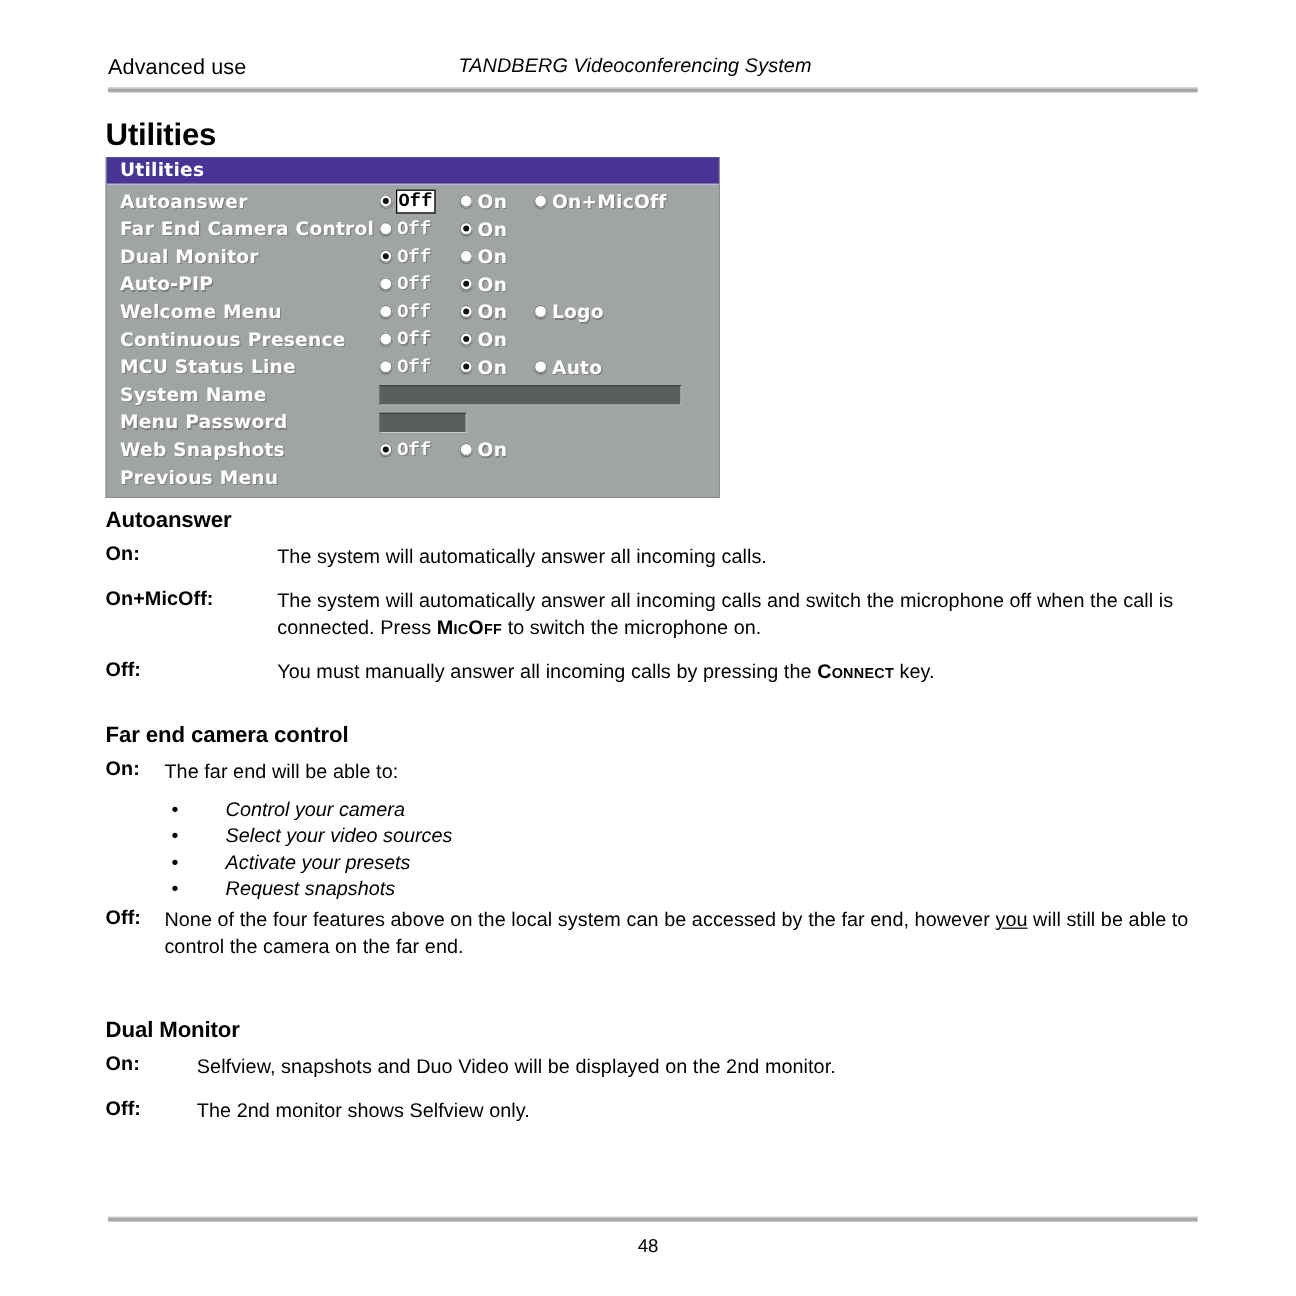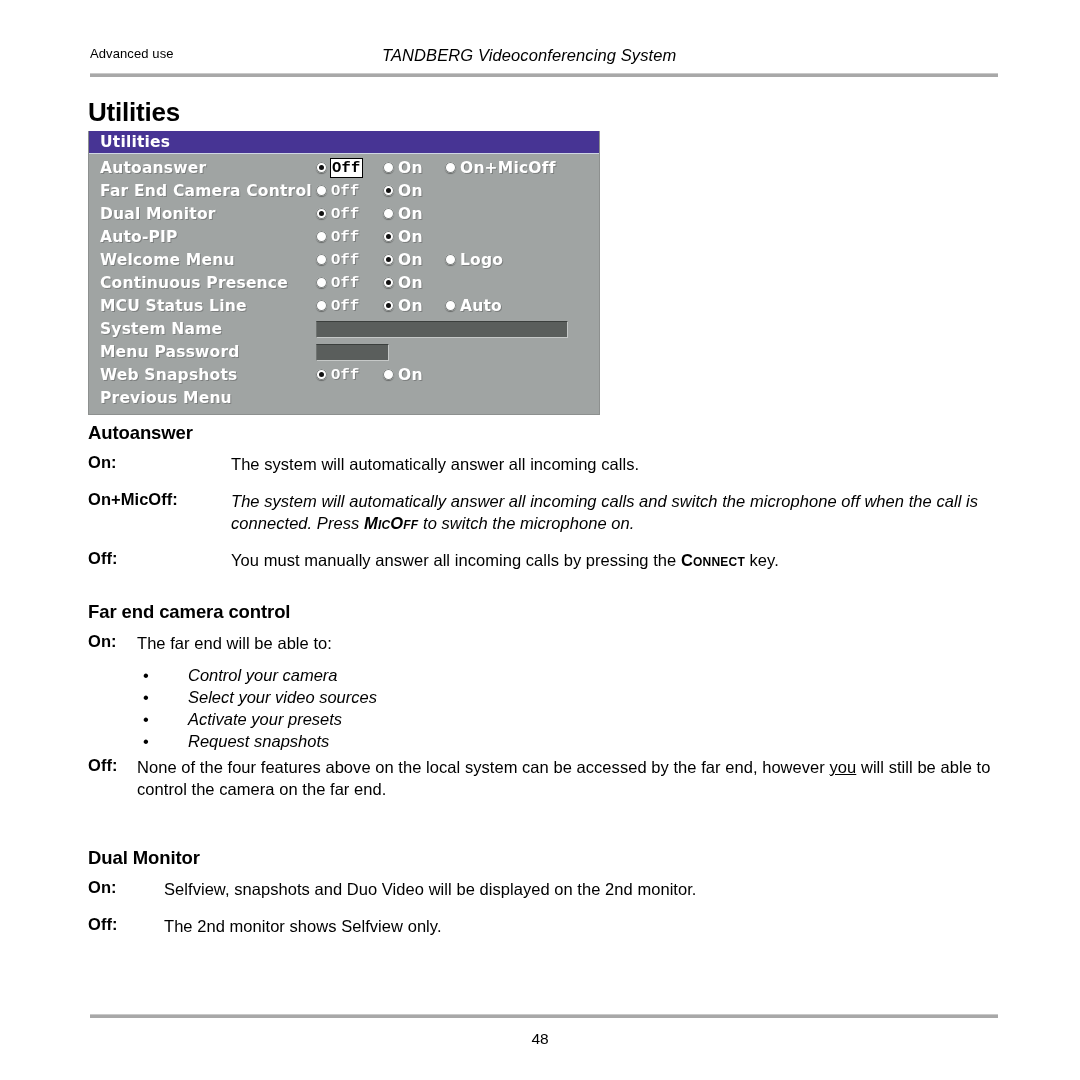--- a/index.html
+++ b/index.html
@@ -28,21 +28,21 @@
     position: absolute;
     left: 90px;
     top: 46px;
     width: 908px;
     height: 26px;
   }
   .header-left {
     position: absolute;
     left: 0;
     top: 0;
-    font-size: 13px;
+    font-size: 18px;
     letter-spacing: 0.1px;
   }
   .header-right {
     position: absolute;
     left: 292px;
     top: 0;
     font-size: 16.5px;
     letter-spacing: 0.1px;
     font-style: italic;
   }
@@ -366,21 +366,21 @@
 
     </div>
   </div>
 
   <h2 class="sec-head" id="head-autoanswer">Autoanswer</h2>
 
   <div class="term" style="left:88px; top:453px;">On:</div>
   <div class="para" style="left:231px; top:453px; width:770px;">The system will automatically answer all incoming calls.</div>
 
   <div class="term" style="left:88px; top:490px;">On+MicOff:</div>
-  <div class="para" style="left:231px; top:490px; width:765px;font-style:italic;"><span>The system will automatically answer all incoming calls and switch the microphone off when</span> <span>the call is connected. Press </span><span class="smallcaps">MicOff</span><span> to switch the microphone on.</span></div>
+  <div class="para" style="left:231px; top:490px; width:765px;"><span>The system will automatically answer all incoming calls and switch the microphone off when</span> <span>the call is connected. Press </span><span class="smallcaps">MicOff</span><span> to switch the microphone on.</span></div>
 
   <div class="term" style="left:88px; top:549px;">Off:</div>
   <div class="para" style="left:231px; top:549px; width:770px;"><span>You must manually answer all incoming calls by pressing the </span><span class="smallcaps">Connect</span><span> key.</span></div>
 
   <h2 class="sec-head" id="head-fecc">Far end camera control</h2>
 
   <div class="term" style="left:88px; top:632px;">On:</div>
   <div class="para" style="left:137px; top:632px;">The far end will be able to:</div>
 
   <div class="bullet-row" style="left:143px; top:664px;">

